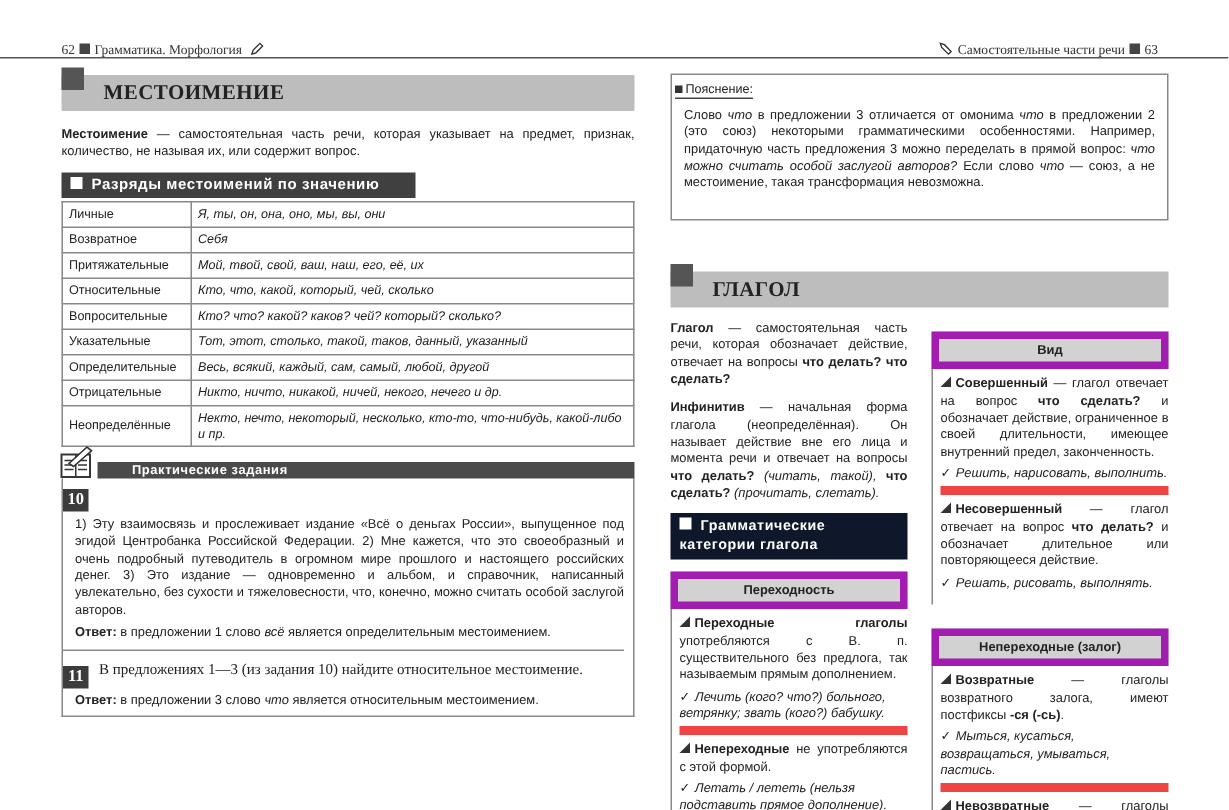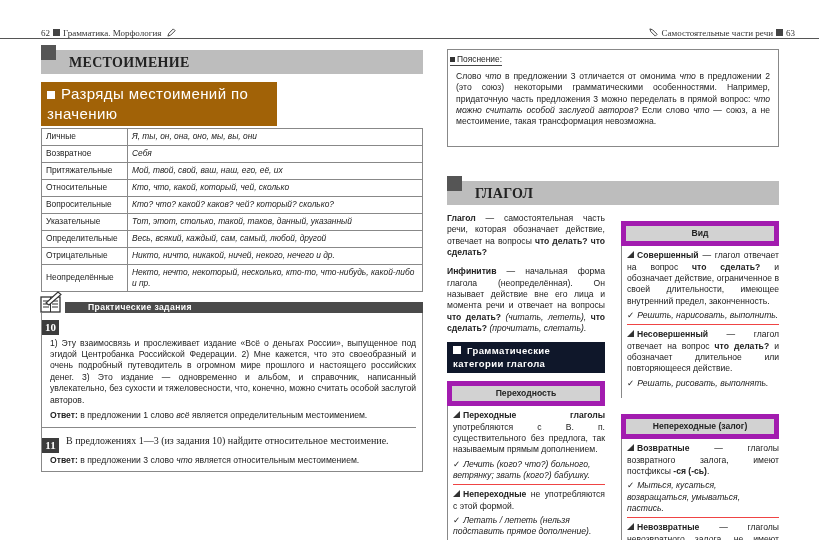--- a/index.html
+++ b/index.html
@@ -16,21 +16,21 @@
 
   
   .banner { position: relative; height: 24px; background: #bdbdbd; margin-top: 5px; }
   .banner .blk { position: absolute; left: 0; top: -5px; width: 15px; height: 15px; background: #555; }
   .banner .ttl { position: absolute; left: 28px; top: 4px; font-family: "Liberation Serif", serif; font-weight: bold; font-size: 14px; color: #222; letter-spacing: 0.3px; }
 
   p.def { text-align: justify; margin-top: 10px; }
   b { font-weight: bold; }
   i { font-style: italic; }
 
-  .darkbar { background: #a16207; color: #fff; font-weight: normal; font-size: 15px; padding: 2px 6px; letter-spacing: 0.4px; }
+  .darkbar { background: #404040; color: #fff; font-weight: bold; font-size: 10px; padding: 2px 6px; letter-spacing: 0.4px; }
   .darkbar .wsq { display: inline-block; width: 8px; height: 8px; background: #fff; margin-right: 6px; vertical-align: -0px; }
 
   table.pron { width: 100%; border-collapse: collapse; margin-top: 2px; border-radius: 18px; }
   table.pron td { border: 1px solid #888; padding: 2px 4px; font-size: 8.4px; vertical-align: middle; height: 17px; }
   table.pron td.k { width: 86px; }
   table.pron td.v { font-style: italic; }
 
   .prac-head { position: relative; margin-top: 7px; height: 14px; }
   .prac-head .icon { position: absolute; left: -1px; top: -8px; width: 24px; height: 22px; }
   .prac-head .bar { position: absolute; left: 24px; right: 0; top: 3px; height: 11px; background: #4a4a4a; color: #fff; font-weight: bold; font-size: 8.6px; padding-left: 23px; line-height: 11px; letter-spacing: 0.4px; }
@@ -48,50 +48,51 @@
   .note p { text-align: justify; margin-top: 5px; }
 
   .cols { display: flex; justify-content: space-between; margin-top: 8px; }
   .col { width: 158px; }
   .col p { text-align: justify; }
   .col p + p { margin-top: 8px; }
 
   .hbox { border: 5px solid #a21caf; background: #d2d2d2; text-align: center; font-weight: bold; font-size: 8.6px; padding: 2px 4px; }
   .cbody { border-left: 1px solid #888; padding: 4px 0 2px 5px; }
   .cbody .item { text-align: justify; }
-  .cbody .ex { font-style: italic; margin-top: 3px; border-bottom: 1px solid #ef4444; padding-bottom: 3px; margin-bottom: 4px; }
+  .cbody .ex { font-style: italic; margin-top: 3px; border-bottom: 6px solid #ef4444; padding-bottom: 3px; margin-bottom: 4px; }
   .cbody .ex.last { border-bottom: none; }
   .tri { display: inline-block; width: 0; height: 0; border-left: 7px solid transparent; border-bottom: 7px solid #333; margin-right: 3px; vertical-align: 0; }
   .chk { font-style: normal; margin-right: 3px; }
 
   .gram-bar { background: #0f172a; color: #fff; font-weight: bold; font-size: 9.5px; padding: 3px 6px; line-height: 1.3; letter-spacing: 0.4px; margin-top: 8px; }
   .gram-bar .wsq { display: inline-block; width: 8px; height: 8px; background: #fff; margin-right: 6px; }
 </style>
 </head>
 <body>
 
 <div class="run-head" style="left:41px;">
   <span>62</span><span class="sq"></span><span>Грамматика. Морфология</span>
   <svg width="9" height="9" viewBox="0 0 10 10" style="vertical-align:-1px;margin-left:3px">
       <path d="M1 9 L2 6 L7 1 L9 3 L4 8 Z" fill="none" stroke="#333" stroke-width="1"></path>
     </svg>
 </div>
-<div class="run-head" style="right:24px;text-align:center;">
+<div class="run-head" style="right:47px;text-align:center;">
   <svg width="9" height="9" viewBox="0 0 10 10" style="vertical-align:-1px;margin-right:4px">
       <path d="M1 1 L4 2 L9 7 L7 9 L2 4 Z" fill="none" stroke="#333" stroke-width="1"></path>
     </svg><span>Самостоятельные части речи</span><span class="sq"></span><span>63</span>
 </div>
 <div class="rule"></div>
 
 <div class="page left">
   <div class="banner">
     <div class="blk"></div>
     <div class="ttl">МЕСТОИМЕНИЕ</div>
   </div>
 
+  <p class="def"><b>Местоимение</b><span> — самостоятельная часть речи, которая указывает на предмет, признак, количество, не называя их, или содержит вопрос.</span></p>
 
   <div class="darkbar" style="margin-top:8px; width:236px;">
     <span class="wsq"></span><span>Разряды местоимений по значению</span>
   </div>
 
   <table class="pron">
     <tbody>
       <tr>
           <td class="k">Личные</td>
           <td class="v">Я, ты, он, она, оно, мы, вы, они</td>
@@ -167,21 +168,21 @@
   </div>
 
   <div class="banner" style="margin-top:34px">
     <div class="blk"></div>
     <div class="ttl">ГЛАГОЛ</div>
   </div>
 
   <div class="cols">
     <div class="col">
       <p><b>Глагол</b><span> — самостоятельная часть речи, которая обозначает действие, отвечает на вопросы </span><b>что делать? что сделать?</b></p>
-      <p><b>Инфинитив</b><span> — начальная форма глагола (неопределённая). Он называет действие вне его лица и момента речи и отвечает на вопросы </span><b>что делать?</b><i> (читать, лететь), </i><b>что сделать?</b><i> (прочитать, слетать).</i></p>
+      <p><b>Инфинитив</b><span> — начальная форма глагола (неопределённая). Он называет действие вне его лица и момента речи и отвечает на вопросы </span><b>что делать?</b><i> (читать, такой), </i><b>что сделать?</b><i> (прочитать, слетать).</i></p>
 
       <div class="gram-bar"><span class="wsq"></span><span>Грамматические категории глагола</span></div>
 
       <div class="hbox" style="margin-top:8px">Переходность</div>
       <div class="cbody">
         <div class="item"><span class="tri"></span><b>Переходные глаголы</b><span> употребляются с В. п. существительного без предлога, так называемым прямым дополнением.</span></div>
         <div class="ex"><span class="chk">✓</span><span>Лечить (кого? что?) больного, ветрянку; звать (кого?) бабушку.</span></div>
         <div class="item"><span class="tri"></span><b>Непереходные</b><span> не употребляются с этой формой.</span></div>
         <div class="ex last"><span class="chk">✓</span><span>Летать / лететь (нельзя подставить прямое дополнение).</span></div>
       </div>

